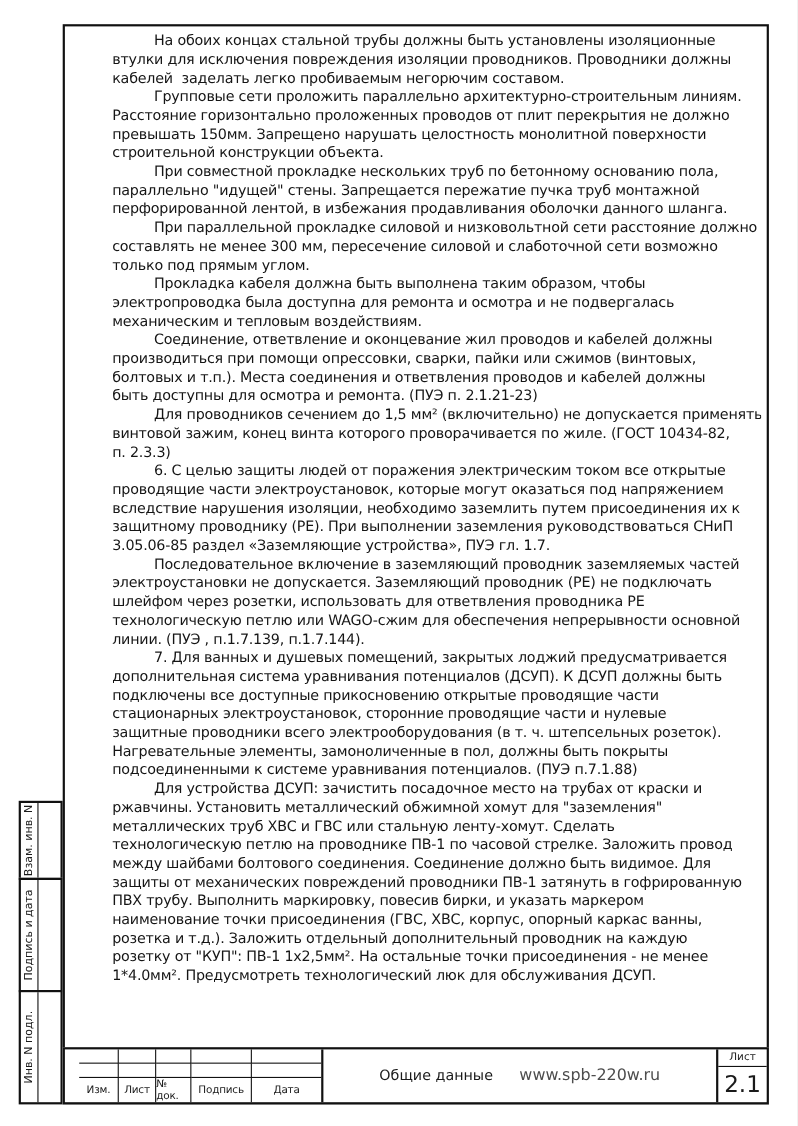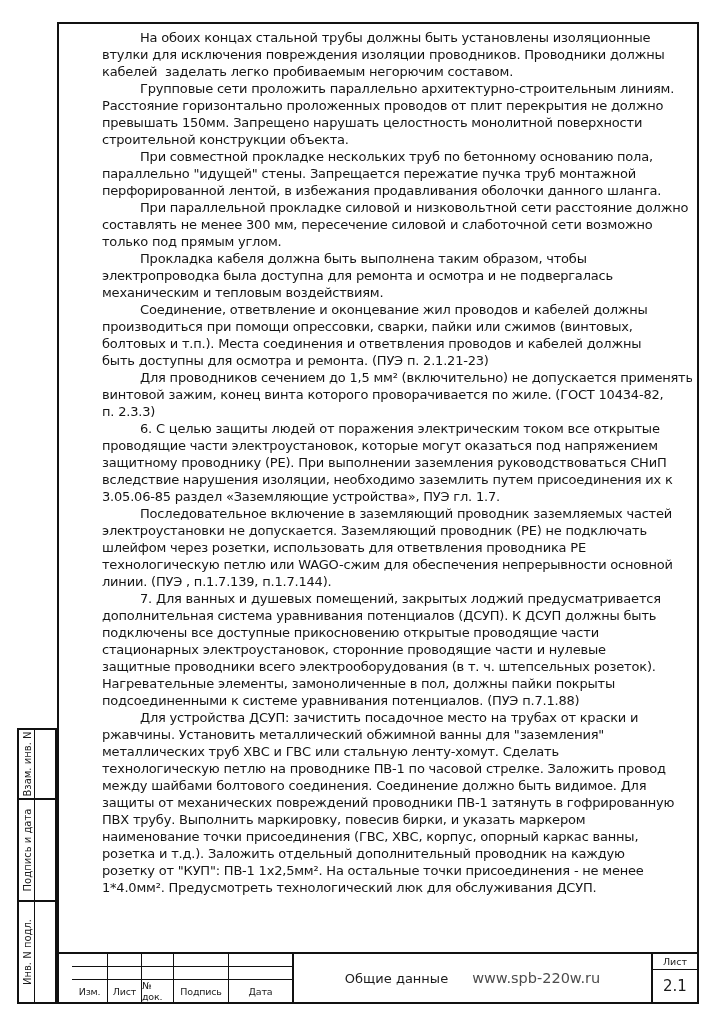--- a/index.html
+++ b/index.html
@@ -58,21 +58,21 @@
   }
   .tb-center .doc-title { font-size:13px; }
   .tb-center .website { font-size:14.5px; color:#4d4d4d; letter-spacing:0; }
   .tb-right { width:44px; display:flex; flex-direction:column; }
   .tb-sheet-label {
     height:16px; border-bottom:1px solid #111;
     display:flex; align-items:center; justify-content:center; font-size:9.5px;
   }
   .tb-sheet-number {
     flex:1; display:flex; align-items:center; justify-content:center;
-    font-size:15px;
+    font-size:21px;
   }
 </style>
 </head>
 <body>
 
 <div class="page">
 
   <div class="frame">
     <div class="body-text" id="body-text">
         <div class="para">
@@ -108,43 +108,43 @@
           <div class="line">быть доступны для осмотра и ремонта. (ПУЭ п. 2.1.21-23)</div>
         </div>
         <div class="para">
           <div class="line first">Для проводников сечением до 1,5 мм² (включительно) не допускается применять</div>
           <div class="line">винтовой зажим, конец винта которого проворачивается по жиле. (ГОСТ 10434-82,</div>
           <div class="line">п. 2.3.3)</div>
         </div>
         <div class="para">
           <div class="line first">6. С целью защиты людей от поражения электрическим током все открытые</div>
           <div class="line">проводящие части электроустановок, которые могут оказаться под напряжением</div>
+          <div class="line">вследствие нарушения изоляции, необходимо заземлить путем присоединения их к</div>
           <div class="line">защитному проводнику (PE). При выполнении заземления руководствоваться СНиП</div>
-          <div class="line">вследствие нарушения изоляции, необходимо заземлить путем присоединения их к</div>
           <div class="line">3.05.06-85 раздел «Заземляющие устройства», ПУЭ гл. 1.7.</div>
         </div>
         <div class="para">
           <div class="line first">Последовательное включение в заземляющий проводник заземляемых частей</div>
           <div class="line">электроустановки не допускается. Заземляющий проводник (PE) не подключать</div>
           <div class="line">шлейфом через розетки, использовать для ответвления проводника PE</div>
           <div class="line">технологическую петлю или WAGO-сжим для обеспечения непрерывности основной</div>
           <div class="line">линии. (ПУЭ , п.1.7.139, п.1.7.144).</div>
         </div>
         <div class="para">
           <div class="line first">7. Для ванных и душевых помещений, закрытых лоджий предусматривается</div>
           <div class="line">дополнительная система уравнивания потенциалов (ДСУП). К ДСУП должны быть</div>
           <div class="line">подключены все доступные прикосновению открытые проводящие части</div>
           <div class="line">стационарных электроустановок, сторонние проводящие части и нулевые</div>
           <div class="line">защитные проводники всего электрооборудования (в т. ч. штепсельных розеток).</div>
-          <div class="line">Нагревательные элементы, замоноличенные в пол, должны пайки покрыты</div>
+          <div class="line">Нагревательные элементы, замоноличенные в пол, должны быть покрыты</div>
           <div class="line">подсоединенными к системе уравнивания потенциалов. (ПУЭ п.7.1.88)</div>
         </div>
         <div class="para">
           <div class="line first">Для устройства ДСУП: зачистить посадочное место на трубах от краски и</div>
-          <div class="line">ржавчины. Установить металлический обжимной ванны для "заземления"</div>
+          <div class="line">ржавчины. Установить металлический обжимной хомут для "заземления"</div>
           <div class="line">металлических труб ХВС и ГВС или стальную ленту-хомут. Сделать</div>
           <div class="line">технологическую петлю на проводнике ПВ-1 по часовой стрелке. Заложить провод</div>
           <div class="line">между шайбами болтового соединения. Соединение должно быть видимое. Для</div>
           <div class="line">защиты от механических повреждений проводники ПВ-1 затянуть в гофрированную</div>
           <div class="line">ПВХ трубу. Выполнить маркировку, повесив бирки, и указать маркером</div>
           <div class="line">наименование точки присоединения (ГВС, ХВС, корпус, опорный каркас ванны,</div>
           <div class="line">розетка и т.д.). Заложить отдельный дополнительный проводник на каждую</div>
           <div class="line">розетку от "КУП": ПВ-1 1х2,5мм². На остальные точки присоединения - не менее</div>
           <div class="line">1*4.0мм². Предусмотреть технологический люк для обслуживания ДСУП.</div>
         </div>

